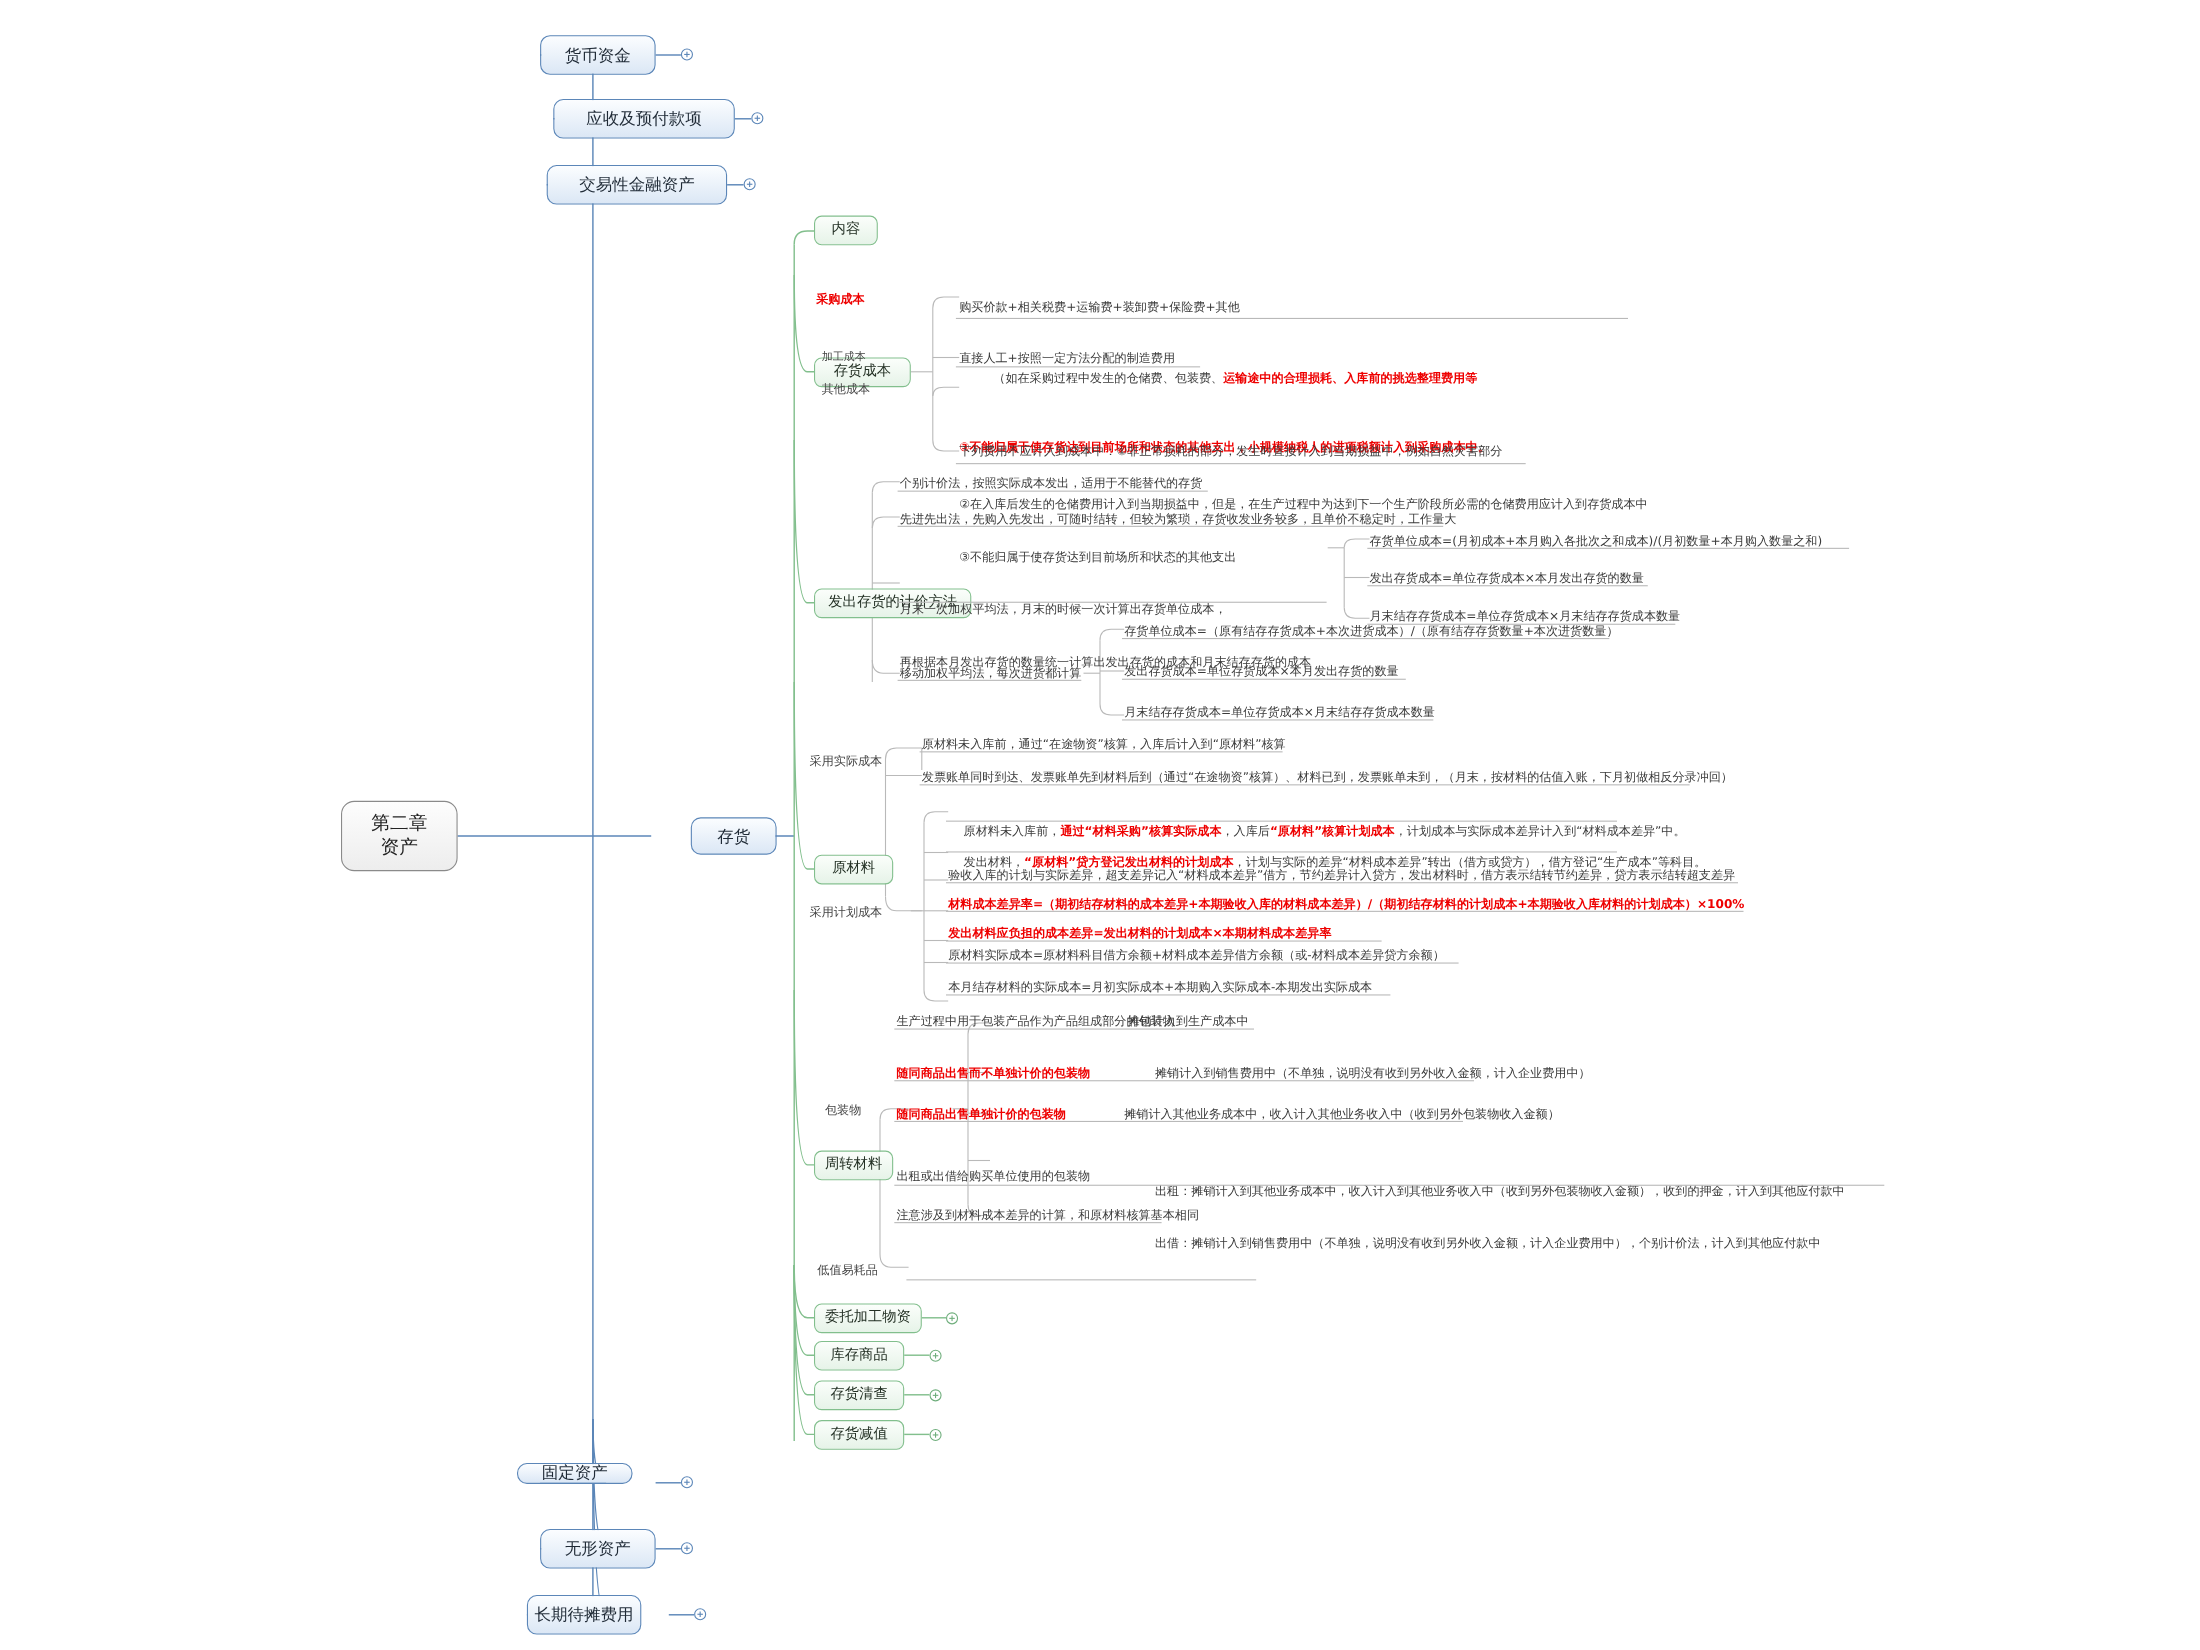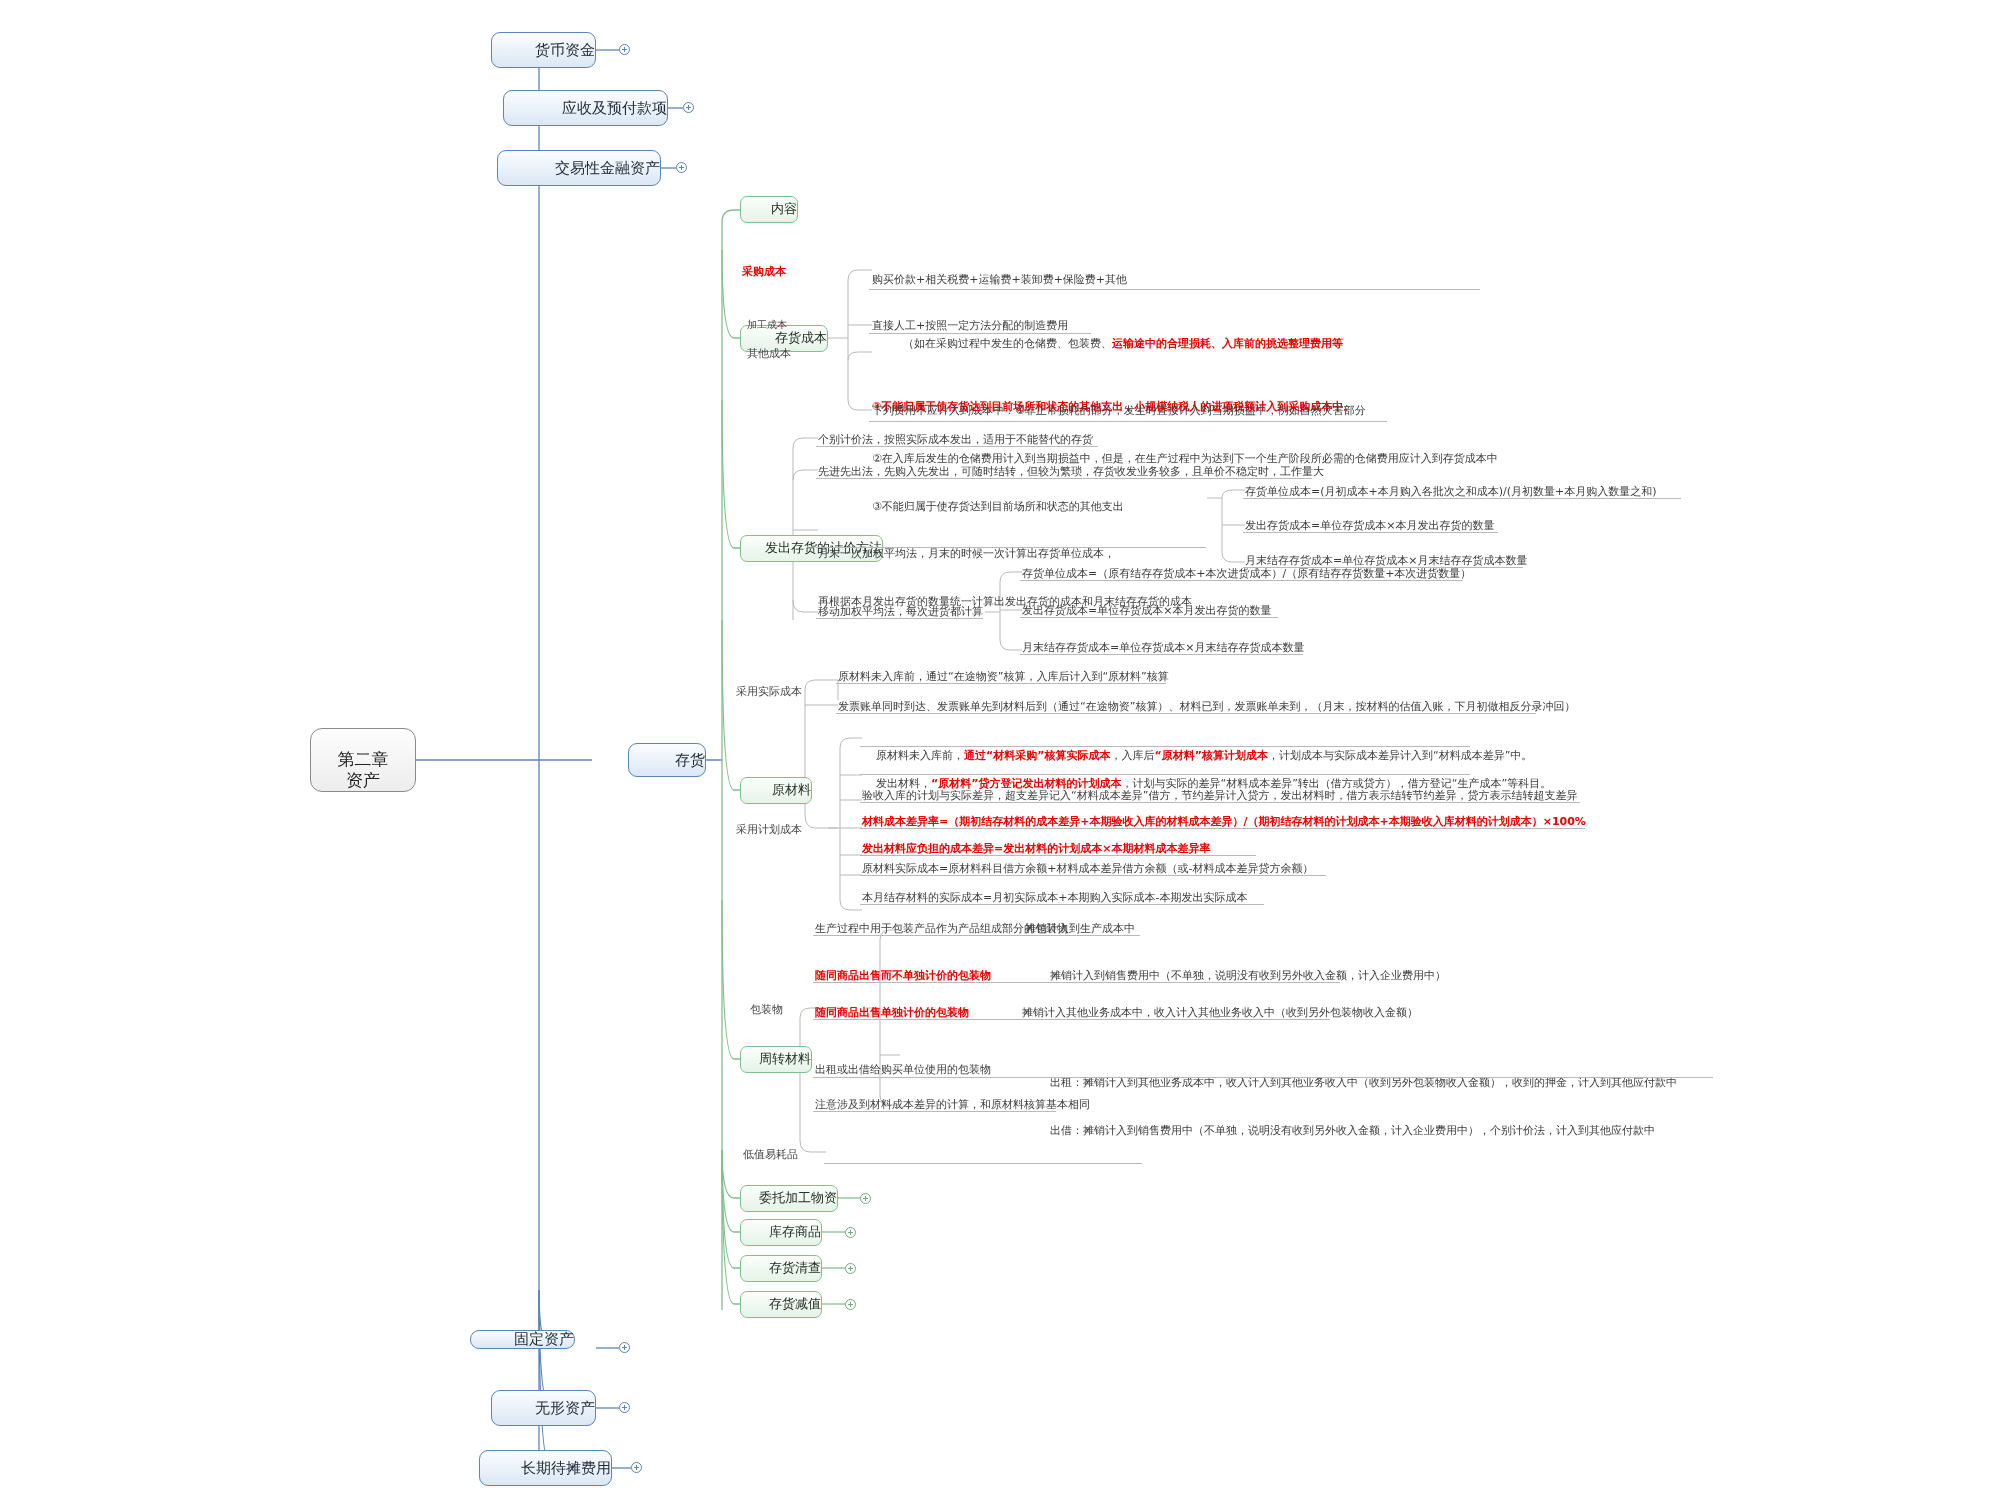--- a/index.html
+++ b/index.html
@@ -29,21 +29,21 @@
     height: 1500px;
     pointer-events: none;
   }
 
   
   .node {
     position: absolute;
     box-sizing: border-box;
     display: flex;
     align-items: center;
-    justify-content: flex-end;
+    justify-content: center;
     white-space: nowrap;
     border-radius: 7px;
     line-height: 1.25;
   }
 
   .node.root {
     border: 1.5px solid #8a8a8a;
     background: linear-gradient(to bottom, #fdfdfd 0%, #ededed 100%);
     border-radius: 12px;
     color: #222;
@@ -249,21 +249,21 @@
   <div class="node blue" style="left:470px; top:1330px; width:105px; height:19px;">
     <span>固定资产</span>
   </div>
   <div class="plus" style="left:619px; top:1342px;"></div>
 
   <div class="node blue" style="left:491px; top:1390px; width:105px; height:36px;">
     <span>无形资产</span>
   </div>
   <div class="plus" style="left:619px; top:1402px;"></div>
 
-  <div class="node blue" style="left:479px; top:1450px; width:133px; height:36px;">
+  <div class="node blue" style="left:479px; top:1450px; width:104px; height:36px;">
     <span>长期待摊费用</span>
   </div>
   <div class="plus" style="left:631px; top:1462px;"></div>
 
   <div class="node green" style="left:740px; top:196px; width:58px; height:27px;">
     <span>内容</span>
   </div>
 
   <div class="node green" style="left:740px; top:325px; width:88px; height:27px;">
     <span>存货成本</span>

